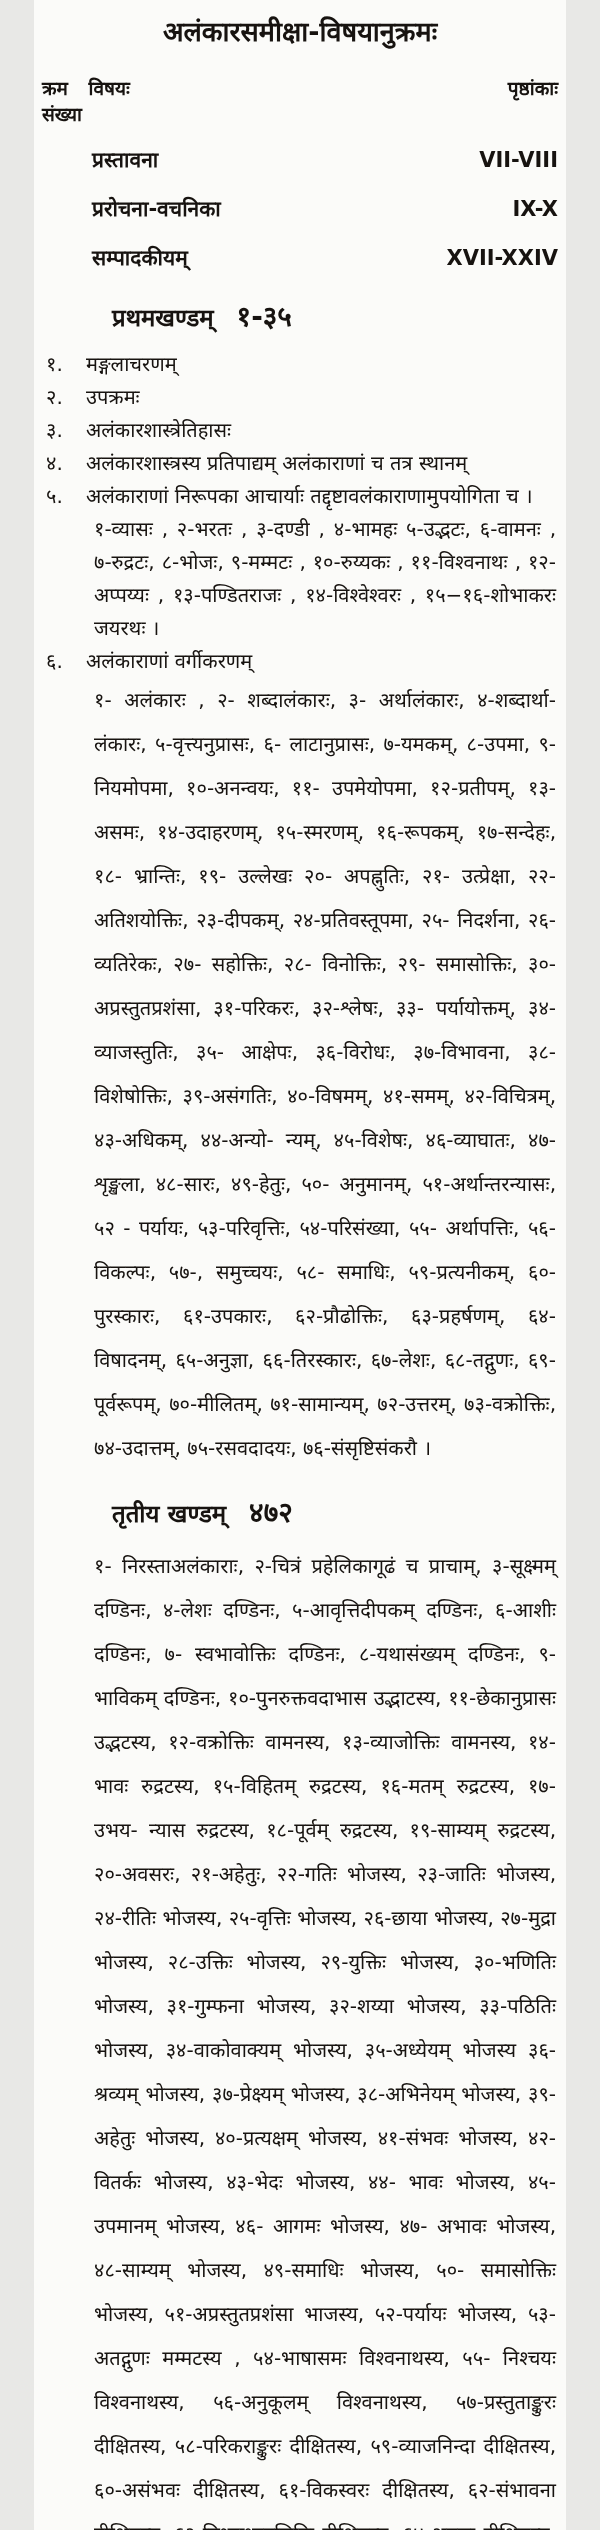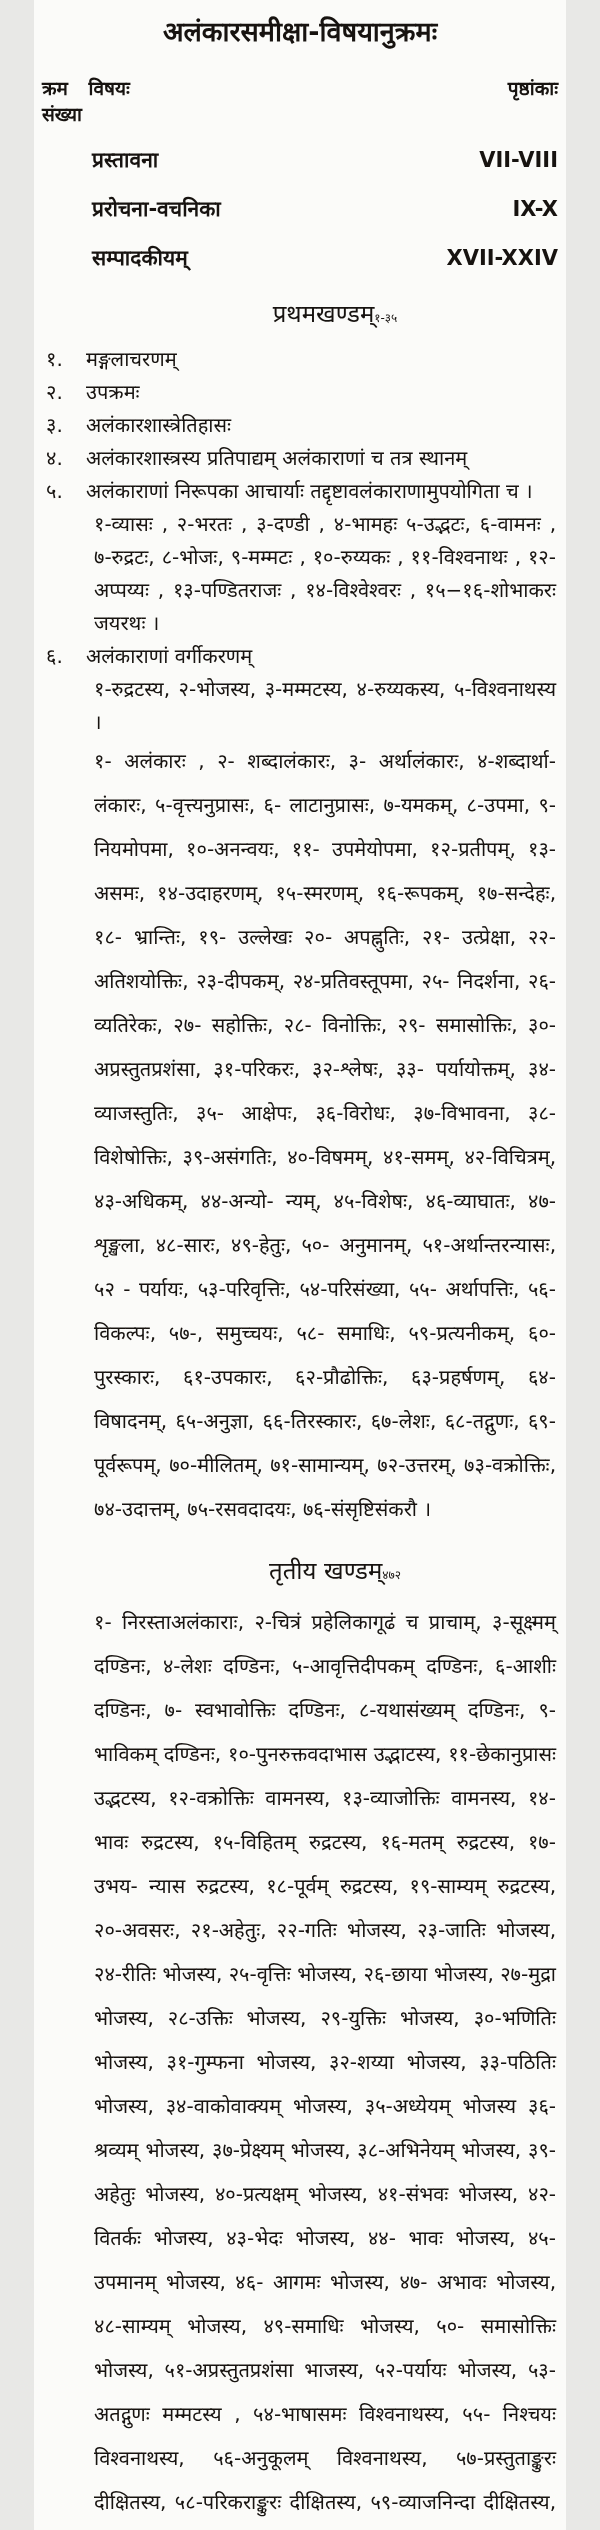--- a/index.html
+++ b/index.html
@@ -37,29 +37,30 @@
     align-items:baseline;
     font-weight:bold;
     font-size:21px;
     line-height:31px;
     padding-left:52px;
     padding-right:2px;
     margin-top:18px;
   }
   .sec-head{
     display:flex;
-    justify-content:center;
+    justify-content:flex-start;
     align-items:baseline;
-    font-weight:normal;
+    font-weight:bold;
     padding-left:72px;
     padding-right:2px;
     margin:22px 0 14px 0;
+    gap:23px;
   }
   .sec-head .sec-name{font-size:24px;}
-  .sec-head .sec-pages{font-size:12px;}
+  .sec-head .sec-pages{font-size:28px;}
   .item{
     display:flex;
     font-size:20px;
     line-height:33px;
   }
   .item .inum{flex:none;width:46px;padding-left:6px;box-sizing:border-box;}
   .item .itext{flex:1;padding-right:4px;}
   .sub{
     font-size:20px;
     line-height:33px;
@@ -127,21 +128,20 @@
   </div>
   <div class="item">
     <span class="inum">५.</span>
     <span class="itext">अलंकाराणां निरूपका आचार्याः तद्दृष्टावलंकाराणामुपयोगिता च ।</span>
   </div>
   <div class="sub">१-व्यासः , २-भरतः , ३-दण्डी , ४-भामहः  ५-उद्भटः, ६-वामनः , ७-रुद्रटः, ८-भोजः, ९-मम्मटः , १०-रुय्यकः , ११-विश्वनाथः , १२-अप्पय्यः , १३-पण्डितराजः , १४-विश्वेश्वरः , १५−१६-शोभाकरः जयरथः ।</div>
   <div class="item">
     <span class="inum">६.</span>
     <span class="itext">अलंकाराणां वर्गीकरणम्</span>
   </div>
-  <div class="sub">१-रुद्रटस्य, २-भोजस्य, ३-मम्मटस्य, ४-रुय्यकस्य, ५-विश्वनाथस्य ।</div>
 
   <div class="para">१- अलंकारः , २- शब्दालंकारः, ३- अर्थालंकारः, ४-शब्दार्था- लंकारः, ५-वृत्त्यनुप्रासः, ६- लाटानुप्रासः, ७-यमकम्, ८-उपमा, ९-नियमोपमा, १०-अनन्वयः, ११- उपमेयोपमा, १२-प्रतीपम्, १३-असमः, १४-उदाहरणम्, १५-स्मरणम्, १६-रूपकम्, १७-सन्देहः, १८- भ्रान्तिः, १९- उल्लेखः २०- अपह्नुतिः, २१- उत्प्रेक्षा, २२-अतिशयोक्तिः, २३-दीपकम्, २४-प्रतिवस्तूपमा, २५- निदर्शना, २६- व्यतिरेकः, २७- सहोक्तिः, २८- विनोक्तिः, २९- समासोक्तिः, ३०-अप्रस्तुतप्रशंसा, ३१-परिकरः, ३२-श्लेषः, ३३- पर्यायोक्तम्, ३४-व्याजस्तुतिः, ३५- आक्षेपः, ३६-विरोधः, ३७-विभावना, ३८-विशेषोक्तिः, ३९-असंगतिः, ४०-विषमम्, ४१-समम्, ४२-विचित्रम्, ४३-अधिकम्, ४४-अन्यो- न्यम्, ४५-विशेषः, ४६-व्याघातः, ४७-शृङ्खला, ४८-सारः, ४९-हेतुः, ५०- अनुमानम्, ५१-अर्थान्तरन्यासः, ५२ - पर्यायः, ५३-परिवृत्तिः, ५४-परिसंख्या, ५५- अर्थापत्तिः, ५६-विकल्पः, ५७-, समुच्चयः, ५८- समाधिः, ५९-प्रत्यनीकम्, ६०-पुरस्कारः, ६१-उपकारः, ६२-प्रौढोक्तिः, ६३-प्रहर्षणम्, ६४-विषादनम्, ६५-अनुज्ञा, ६६-तिरस्कारः, ६७-लेशः, ६८-तद्गुणः, ६९-पूर्वरूपम्, ७०-मीलितम्, ७१-सामान्यम्, ७२-उत्तरम्, ७३-वक्रोक्तिः, ७४-उदात्तम्, ७५-रसवदादयः, ७६-संसृष्टिसंकरौ ।</div>
 
   <div class="sec-head">
     <span class="sec-name">तृतीय खण्डम्</span>
     <span class="sec-pages">४७२</span>
   </div>
   <div class="para">१- निरस्ताअलंकाराः, २-चित्रं प्रहेलिकागूढं च प्राचाम्, ३-सूक्ष्मम् दण्डिनः, ४-लेशः दण्डिनः, ५-आवृत्तिदीपकम् दण्डिनः, ६-आशीः दण्डिनः, ७- स्वभावोक्तिः दण्डिनः, ८-यथासंख्यम् दण्डिनः, ९-भाविकम् दण्डिनः, १०-पुनरुक्तवदाभास उद्भाटस्य, ११-छेकानुप्रासः उद्भटस्य, १२-वक्रोक्तिः वामनस्य, १३-व्याजोक्तिः वामनस्य, १४- भावः रुद्रटस्य, १५-विहितम् रुद्रटस्य, १६-मतम् रुद्रटस्य, १७-उभय- न्यास रुद्रटस्य, १८-पूर्वम् रुद्रटस्य, १९-साम्यम् रुद्रटस्य, २०-अवसरः, २१-अहेतुः, २२-गतिः भोजस्य, २३-जातिः भोजस्य, २४-रीतिः भोजस्य, २५-वृत्तिः भोजस्य, २६-छाया भोजस्य, २७-मुद्रा भोजस्य, २८-उक्तिः भोजस्य, २९-युक्तिः भोजस्य, ३०-भणितिः भोजस्य, ३१-गुम्फना भोजस्य, ३२-शय्या भोजस्य, ३३-पठितिः भोजस्य, ३४-वाकोवाक्यम् भोजस्य, ३५-अध्येयम् भोजस्य ३६-श्रव्यम् भोजस्य, ३७-प्रेक्ष्यम् भोजस्य, ३८-अभिनेयम् भोजस्य, ३९-अहेतुः भोजस्य, ४०-प्रत्यक्षम् भोजस्य, ४१-संभवः भोजस्य, ४२-वितर्कः भोजस्य, ४३-भेदः भोजस्य, ४४- भावः भोजस्य, ४५-उपमानम् भोजस्य, ४६- आगमः भोजस्य, ४७- अभावः भोजस्य, ४८-साम्यम् भोजस्य, ४९-समाधिः भोजस्य, ५०- समासोक्तिः भोजस्य, ५१-अप्रस्तुतप्रशंसा भाजस्य, ५२-पर्यायः भोजस्य, ५३-अतद्गुणः मम्मटस्य , ५४-भाषासमः विश्वनाथस्य, ५५- निश्चयः विश्वनाथस्य, ५६-अनुकूलम् विश्वनाथस्य, ५७-प्रस्तुताङ्कुरः दीक्षितस्य, ५८-परिकराङ्कुरः दीक्षितस्य, ५९-व्याजनिन्दा दीक्षितस्य, ६०-असंभवः दीक्षितस्य, ६१-विकस्वरः दीक्षितस्य, ६२-संभावना दीक्षितस्य, ६३-मिथ्याध्यवसितिः दीक्षितस्य, ६४-अवज्ञा दीक्षितस्य, ६५-उन्मीलितम् दीक्षितस्य, ६६-विशेषकः दीक्षितस्य, ६७-अनुगुणः दीक्षितस्य, ६८-रत्नावली दीक्षितस्य, ६९-गूढोक्तिः दीक्षितस्य, ७०-विवृतोक्तिः दीक्षितस्य, ७१-युक्तिः दीक्षितस्य, ७२-लोकोक्तिः दीक्षितस्य, ७३-छेकोक्तिः दीक्षितस्य, ७४-अत्युक्तिः दीक्षितस्य, ७५-निरुक्तिः दीक्षितस्य, ७६-प्रतिषेधः दीक्षितस्य, ७७- विधिः दीक्षितस्य, ७८-प्रत्यक्षम् दीक्षितस्य, ७९-अनुमानम् दीक्षितस्य, ८०-उपमानम् दीक्षितस्य, ८१-शब्दः दीक्षितस्य, ८२-ऐतिह्यम् दीक्षितस्य, ८३-अर्थापत्तिः दीक्षितस्य, ८४-अनुपलब्धिः दीक्षितस्य, ८५-संभवः दीक्षितस्य, ८६-उल्लासः दीक्षितस्य, ८७-अल्पम् दीक्षितस्य ।</div>
 
   <div class="sec-head">

